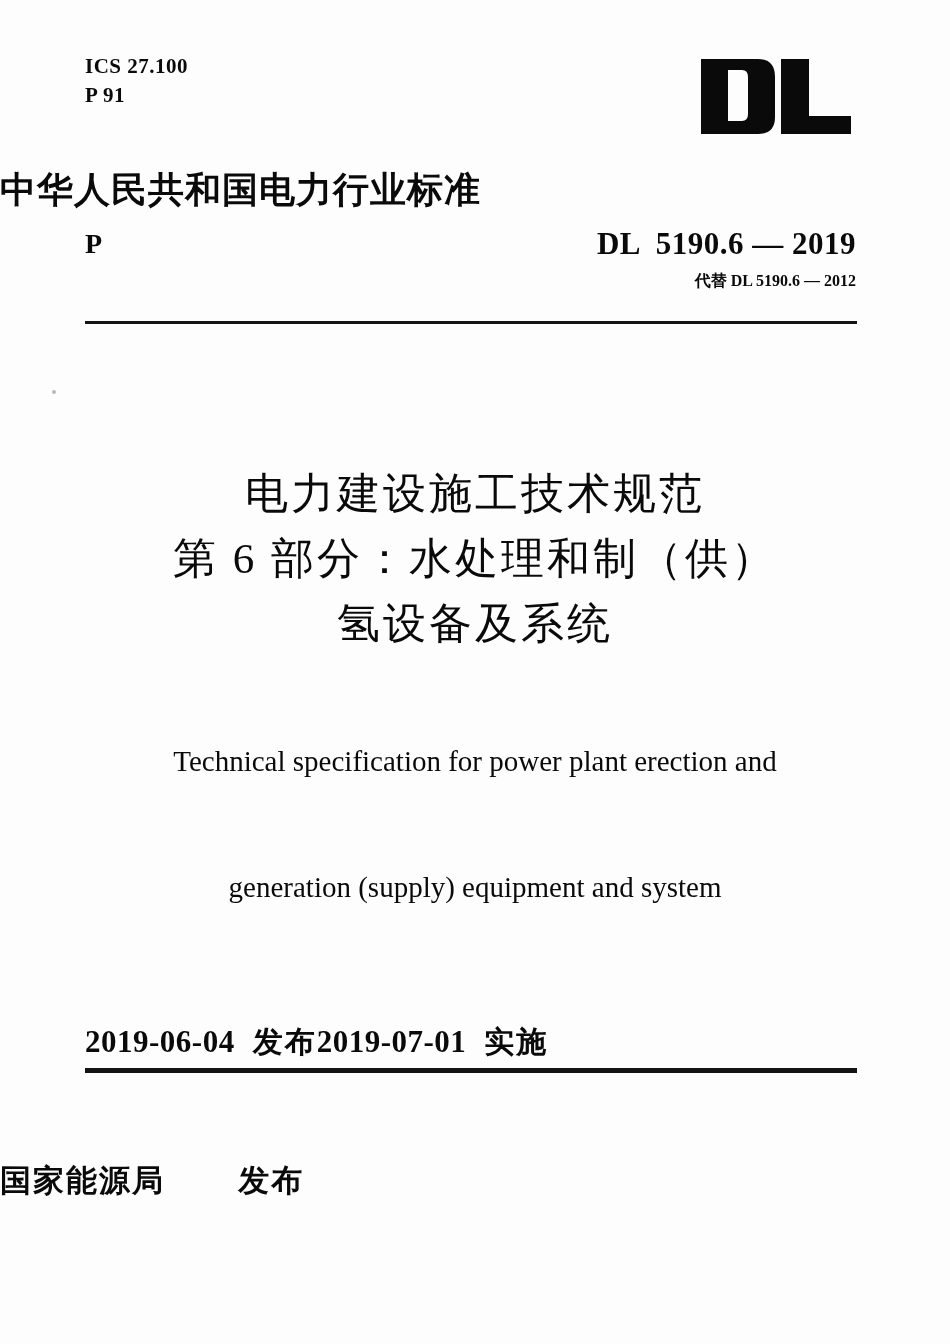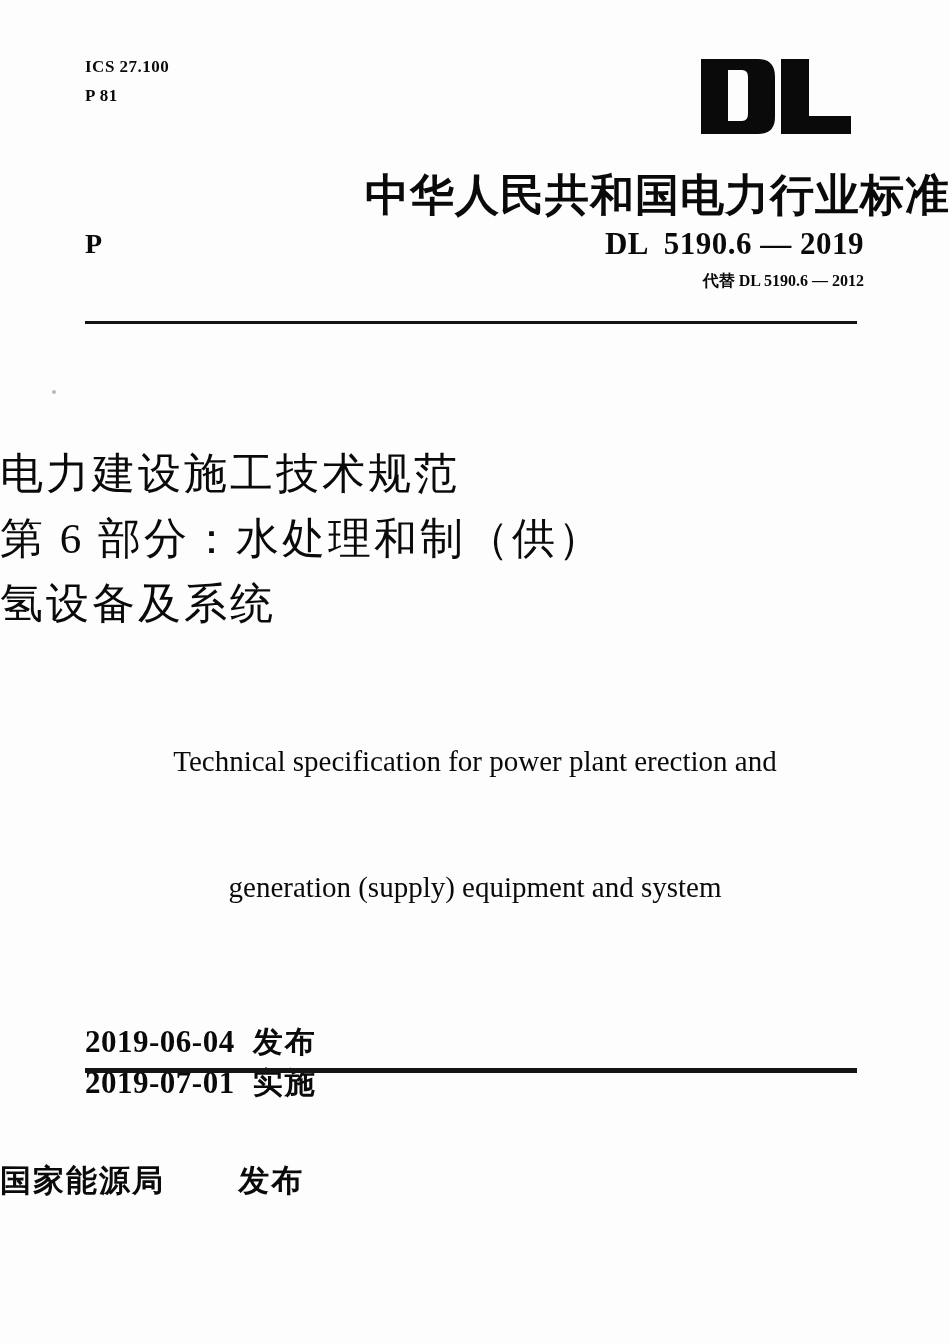--- a/index.html
+++ b/index.html
@@ -16,57 +16,57 @@
 
   .serif { font-family: "Liberation Serif", "DejaVu Serif", serif; }
   .sans  { font-family: "Liberation Sans", "DejaVu Sans", sans-serif; }
 
   
   .ics-block {
     position: absolute;
     left: 85px;
     top: 52px;
     font-weight: bold;
-    font-size: 17px;
+    font-size: 21px;
     line-height: 29px;
     letter-spacing: 0.5px;
   }
 
   
   .dl-logo {
     position: absolute;
     left: 701px;
     top: 59px;
   }
 
   
   .std-type {
     position: absolute;
     top: 166px;
     left: 0;
     width: 100%;
-    text-align: right;
-    font-weight: bold;
-    font-size: 44px;
+    text-align: left;
+    font-weight: bold;
+    font-size: 36px;
     letter-spacing: 1px;
   }
 
   
   .p-mark {
     position: absolute;
     left: 85px;
     top: 228px;
     font-weight: bold;
     font-size: 28px;
   }
 
   
   .std-num-block {
     position: absolute;
-    right: 86px;
+    right: 94px;
     top: 226px;
     text-align: right;
   }
   .std-num {
     font-weight: bold;
     font-size: 31px;
     white-space: pre;
     letter-spacing: 0.5px;
   }
   .replaces {
@@ -92,23 +92,24 @@
     top: 390px;
     width: 4px;
     height: 4px;
     border-radius: 50%;
     background: #b9b9b9;
   }
 
   
   .title-cn {
     position: absolute;
-    top: 441px;
-    left: 0;
-    width: 100%;
+    top: 461px;
+    left: 0;
+    width: 100%;
+    text-align: center;
     font-size: 43px;
     line-height: 65px;
     font-weight: 500;
     letter-spacing: 3px;
   }
 
   
   .title-en {
     position: absolute;
     top: 656px;
@@ -122,21 +123,20 @@
   }
 
   
   .date-row {
     position: absolute;
     left: 85px;
     width: 772px;
     top: 1022px;
     display: flex;
     align-items: baseline;
-    flex-direction: column;
   }
   .date-item .num {
     font-weight: bold;
     font-size: 31px;
     letter-spacing: 0.5px;
   }
   .date-item .cjk {
     font-weight: bold;
     font-size: 30px;
     margin-left: 14px;
@@ -167,21 +167,21 @@
     width: 52px;
   }
 </style>
 </head>
 <body>
 
 <div class="page">
 
   <div class="ics-block serif">
     <div>ICS 27.100</div>
-    <div>P 81</div>
+    <div>P 91</div>
   </div>
 
   <div class="dl-logo" aria-label="DL">
     <svg width="150" height="76" viewBox="0 0 150 76">
       <path fill-rule="evenodd" fill="#0a0a0a" d="
         M0,0 L57,0 Q74,0 74,18 L74,58 Q74,75 57,75 L0,75 Z
         M27,11 L41,11 Q47,11 47,18 L47,55 Q47,62 41,62 L27,62 Z"></path>
       <path fill="#0a0a0a" d="M80,0 L108,0 L108,57 L150,57 L150,75 L80,75 Z"></path>
     </svg>
   </div>

